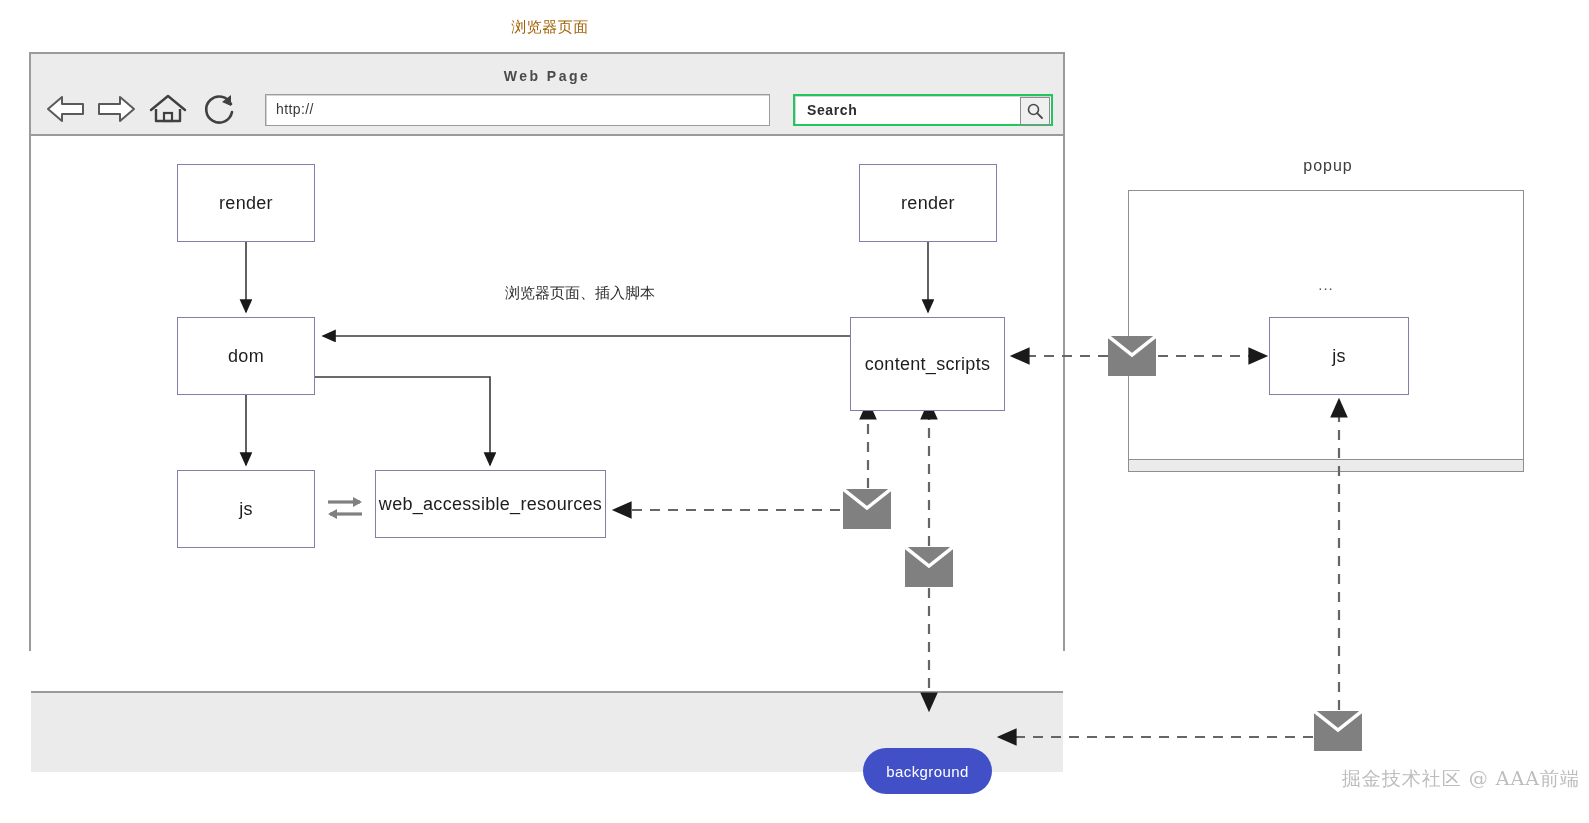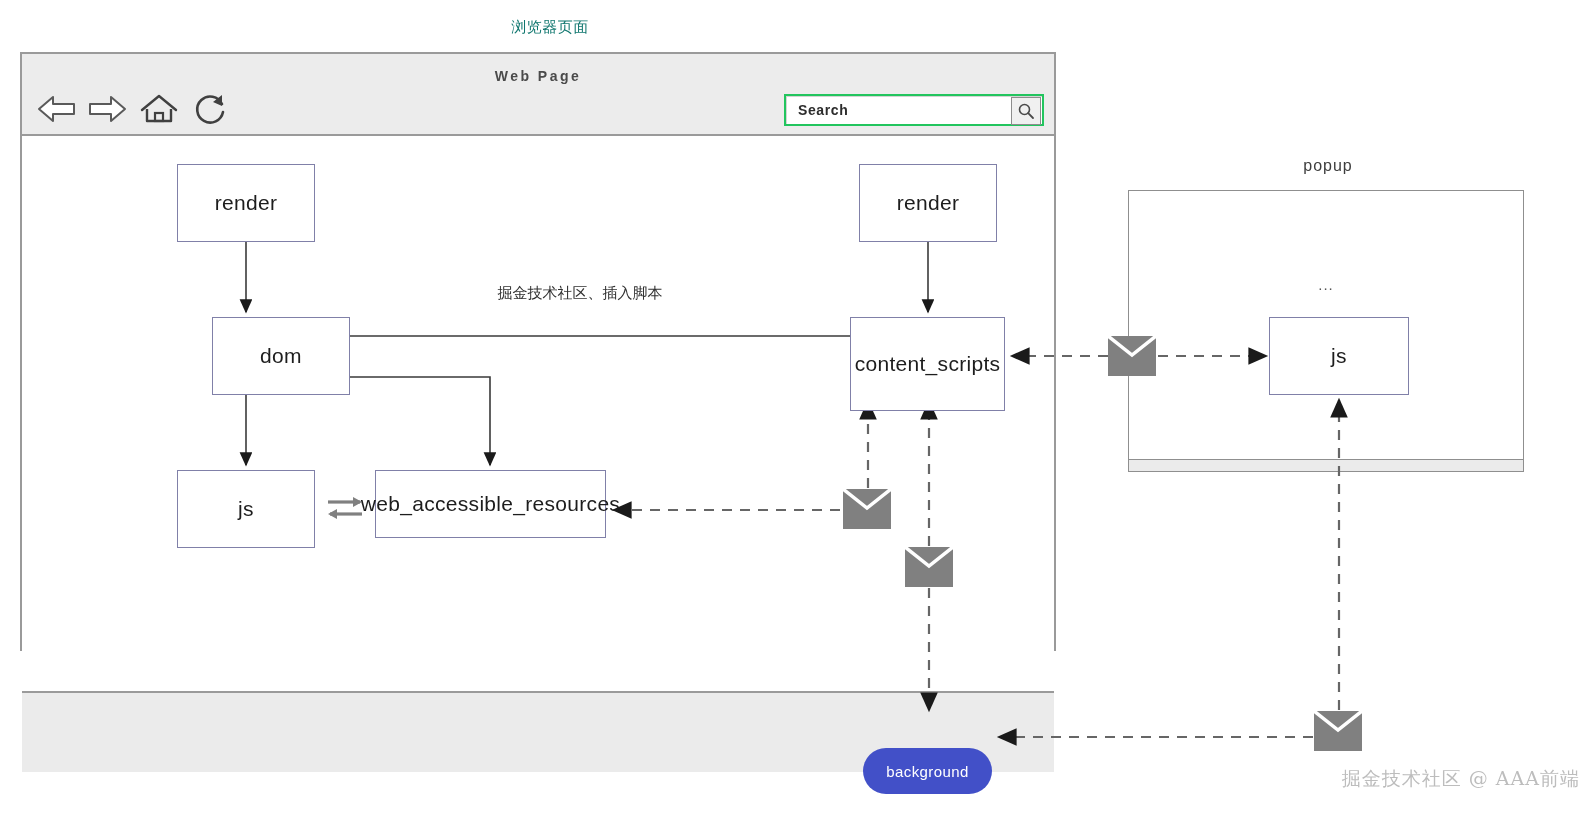--- a/index.html
+++ b/index.html
@@ -8,30 +8,30 @@
     background:#ffffff;
     font-family:"Liberation Sans","DejaVu Sans",sans-serif;
     position:relative;
     overflow:hidden;
   }
   .abs{position:absolute;}
 
   
   #diagram-title{
     left:0;top:18px;width:1100px;text-align:center;
-    font-size:15px;color:#0f766e;letter-spacing:.5px;
+    font-size:15px;color:#a16207;letter-spacing:.5px;
   }
   #popup-title-label{
     left:1128px;top:157px;width:400px;text-align:center;
     font-size:16px;color:#3d3d3d;letter-spacing:1px;
   }
 
   
   #browser-window{
-    left:20px;top:52px;width:1036px;height:599px;
+    left:29px;top:52px;width:1036px;height:599px;
     border:2px solid #9a9a9a;background:#0369a1;box-sizing:border-box;
   }
   #browser-chrome{
     left:0;top:0;width:100%;height:82px;
     background:#ececec;border-bottom:2px solid #9a9a9a;box-sizing:border-box;
   }
   #browser-page-label{
     left:0;top:14px;width:100%;text-align:center;
     font-size:14px;color:#4a4a4a;letter-spacing:2.5px;font-weight:600;
   }
@@ -70,21 +70,21 @@
   }
   #browser-bottom-bar{
     left:0;top:637px;width:100%;height:81px;
     background:#ebebeb;border-top:2px solid #9a9a9a;box-sizing:border-box;
   }
 
   
   .node{
     border:1px solid #8080a8;background:#ffffff;box-sizing:border-box;
     display:flex;align-items:center;justify-content:center;
-    font-size:21px;color:#1d1d1d;letter-spacing:.3px;
+    font-size:18px;color:#1d1d1d;letter-spacing:.3px;
   }
 
   
   #popup-window{
     left:1128px;top:190px;width:396px;height:282px;
     border:1px solid #8f8f8f;background:#ffffff;box-sizing:border-box;
   }
   #popup-titlebar{
     left:0;top:0;width:100%;height:30px;background:#ececec;
     border-bottom:1px solid #8f8f8f;box-sizing:border-box;
@@ -171,20 +171,23 @@
       </svg>
     </div>
 
     <div class="abs navbtn" id="nav-reload">
       <svg width="42" height="34" viewBox="0 0 42 34">
         <path d="M32 12 A13 13 0 1 0 33 20" fill="none" stroke="#404040" stroke-width="2.6" stroke-linecap="round"></path>
         <polygon points="32,3 32,14 23,10" fill="#404040"></polygon>
       </svg>
     </div>
 
+    <div class="abs" id="address-bar">
+      <span id="address-text">http://</span>
+    </div>
 
     <div class="abs" id="search-bar">
       <span id="search-text">Search</span>
       <div id="search-go-button">
         <svg width="18" height="18" viewBox="0 0 18 18">
           <circle cx="7.5" cy="7.5" r="5" fill="none" stroke="#4a4a4a" stroke-width="1.6"></circle>
           <line x1="11.2" y1="11.2" x2="16" y2="16" stroke="#4a4a4a" stroke-width="1.8" stroke-linecap="round"></line>
         </svg>
       </div>
     </div>
@@ -233,35 +236,35 @@
 
   <line x1="1158" y1="356" x2="1266" y2="356" stroke="#666" stroke-width="2.2" stroke-dasharray="10,8" marker-end="url(#arrowd)"></line>
 
   <line x1="1339" y1="710" x2="1339" y2="400" stroke="#666" stroke-width="2.2" stroke-dasharray="10,8" marker-end="url(#arrowd)"></line>
 
   <line x1="1313" y1="737" x2="999" y2="737" stroke="#666" stroke-width="2.2" stroke-dasharray="10,8" marker-end="url(#arrowd)"></line>
 </svg>
 
 <div class="abs node" style="left:177px;top:164px;width:138px;height:78px;">render</div>
 
-<div class="abs node" style="left:177px;top:317px;width:138px;height:78px;margin-left:35px;">dom</div>
+<div class="abs node" style="left:177px;top:317px;width:138px;height:78px;">dom</div>
 
 <div class="abs node" style="left:177px;top:470px;width:138px;height:78px;">js</div>
 
 <div class="abs node" style="left:375px;top:470px;width:231px;height:68px;">web_accessible_resources</div>
 
 <div class="abs node" style="left:859px;top:164px;width:138px;height:78px;">render</div>
 
 <div class="abs node" style="left:850px;top:317px;width:155px;height:94px;">content_scripts</div>
 
 <div class="abs node" style="left:1269px;top:317px;width:140px;height:78px;">js</div>
 
 <div class="abs" id="background-node">background</div>
 
-<div class="abs" id="edge-label-dom">掘金技术社区、插入脚本</div>
+<div class="abs" id="edge-label-dom">浏览器页面、插入脚本</div>
 
 <div class="abs" id="exchange-glyph">
   <svg width="46" height="46" viewBox="0 0 46 46">
     <path d="M6 17 L40 17 L40 14 L40 20 L32 12" fill="none"></path>
     <line x1="6" y1="17" x2="38" y2="17" stroke="#808080" stroke-width="3.2"></line>
     <polygon points="40,17 31,12 31,22" fill="#808080"></polygon>
     <line x1="40" y1="29" x2="8" y2="29" stroke="#808080" stroke-width="3.2"></line>
     <polygon points="6,29 15,24 15,34" fill="#808080"></polygon>
   </svg>
 </div>

